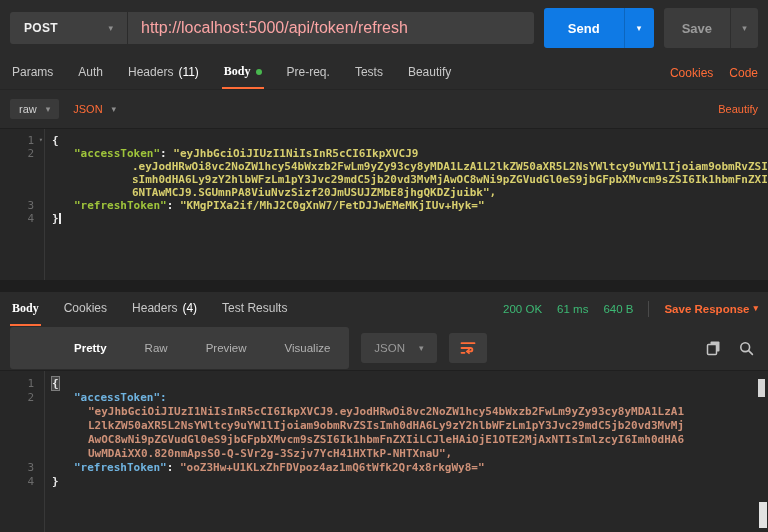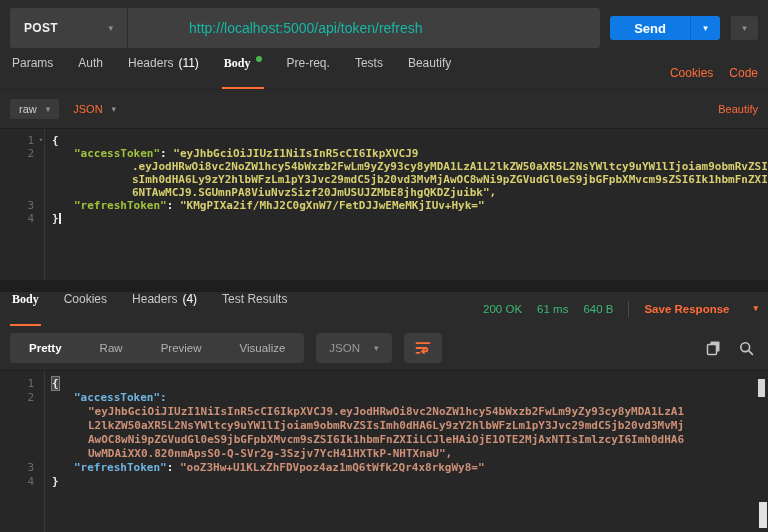--- a/index.html
+++ b/index.html
@@ -4,34 +4,34 @@
 <style>
   * { margin:0; padding:0; box-sizing:border-box; }
   html,body { background:#1e1e1e; }
   .app {
     width:768px; height:532px; overflow:hidden; position:relative;
     background:#2b2b2b; font-family:"Liberation Sans", sans-serif; color:#c8c8c8;
     display:flex; flex-direction:column;
   }
   
   .url-row { display:flex; gap:10px; padding:8px 10px; align-items:center; }
-  .request-field { flex:1; display:flex; background:#3f3f3f; border-radius:3px; height:40px; overflow:hidden;gap:48px; }
+  .request-field { flex:1; display:flex; background:#3f3f3f; border-radius:3px; height:32px; overflow:hidden; }
   .method-select { width:118px; display:flex; align-items:center; justify-content:space-between; padding:0 14px; border-right:1px solid #2b2b2b; cursor:pointer; }
   .method-select .m { color:#f0f0f0; font-weight:bold; font-size:12px; letter-spacing:.3px; }
   .caret { color:#8f8f8f; font-size:9px; }
-  .url-text { flex:1; display:flex; align-items:center; padding:0 13px; color:#14b8a6; font-size:14px; }
-  .btn-group { display:flex; height:24px; border-radius:3px; overflow:hidden; flex-shrink:0; }
+  .url-text { flex:1; display:flex; align-items:center; padding:0 13px; color:#fca5a5; font-size:16px; }
+  .btn-group { display:flex; height:40px; border-radius:3px; overflow:hidden; flex-shrink:0; }
   .send-main { background:#0f7ae5; color:#fff; font-weight:bold; font-size:13px; display:flex; align-items:center; padding:0 24px; cursor:pointer; }
   .send-caret { background:#0f7ae5; border-left:1px solid #0c66bf; width:30px; display:flex; align-items:center; justify-content:center; cursor:pointer; }
   .send-caret .caret { color:#fff; }
   .save-main { background:#3c3c3c; color:#9b9b9b; font-weight:bold; font-size:13px; display:flex; align-items:center; padding:0 18px; cursor:pointer; }
   .save-caret { background:#3c3c3c; border-left:1px solid #2e2e2e; width:28px; display:flex; align-items:center; justify-content:center; cursor:pointer; }
   
   .req-tabs { display:flex; align-items:stretch; height:34px; padding:0 10px; font-size:12px; border-bottom:1px solid #252525; }
-  .tab { display:flex; gap:5px; padding:0 2px; margin-right:21px; border-bottom:2px solid transparent; color:#c8c8c8; cursor:pointer; white-space:nowrap; }
+  .tab { display:flex; align-items:center; gap:5px; padding:0 2px; margin-right:21px; border-bottom:2px solid transparent; color:#c8c8c8; cursor:pointer; white-space:nowrap; }
   .tab.active { color:#fff; font-weight:bold; border-bottom-color:#ff6c37;font-family:Liberation Serif, serif; }
   .count { color:#ffffff; }
   .dot { width:6px; height:6px; border-radius:50%; background:#49b84f; display:inline-block; }
   .spacer { flex:1; }
   .link-orange { color:#ff6c37; font-size:12px; display:flex; align-items:center; margin-left:16px; cursor:pointer; }
   
   .body-toolbar { display:flex; align-items:center; height:38px; padding:0 10px; font-size:11px; }
   .raw-pill { background:#3a3a3a; border-radius:2px; padding:4px 9px; display:flex; align-items:center; gap:9px; color:#d2d2d2; cursor:pointer; }
   .json-dd { display:flex; align-items:center; gap:9px; margin-left:14px; color:#ff6c37; cursor:pointer; }
   .beautify { color:#ff6c37; cursor:pointer; }
@@ -56,25 +56,25 @@
   .s-res { color:#ce9178; }
   .bracket-hl { background:#454545; outline:1px solid #7c7c7c; }
   .text-cursor { display:inline-block; width:2px; height:11px; background:#eaeaea; vertical-align:-2px; }
   
   .section-divider { height:12px; background:#1e1e1e; }
   
   .res-tabs { display:flex; align-items:stretch; height:34px; padding:0 10px; font-size:12px; }
   .res-meta { display:flex; align-items:center; gap:15px; font-size:11.5px; }
   .meta-green { color:#3db974; }
   .meta-div { width:1px; height:16px; background:#4a4a4a; }
-  .save-response { color:#ff6c37; font-weight:bold; display:flex; align-items:flex-start; gap:24px; cursor:pointer; }
+  .save-response { color:#ff6c37; font-weight:bold; display:flex; align-items:flex-start; gap:4px; cursor:pointer; }
   .save-response .caret { color:#ff6c37; }
   
   .res-toolbar { display:flex; align-items:center; height:44px; padding:0 10px; font-size:11.5px; }
-  .seg-group { display:flex; background:#3c3c3c; border-radius:3px; height:30px; overflow:hidden; }
+  .seg-group { display:flex; background:#3c3c3c; border-radius:3px; height:42px; overflow:hidden;padding-left:45px; }
   .seg { display:flex; align-items:center; padding:0 19px; color:#b2b2b2; cursor:pointer; }
   .seg.active { color:#fff; font-weight:bold; }
   .dd-box { display:flex; align-items:center; gap:14px; background:#3c3c3c; border-radius:3px; height:30px; padding:0 13px; margin-left:12px; color:#9a9a9a; cursor:pointer; }
   .icon-btn { display:flex; align-items:center; justify-content:center; background:#3c3c3c; border-radius:3px; height:30px; width:38px; margin-left:12px; cursor:pointer; }
   .right-icons { display:flex; align-items:center; gap:18px; margin-right:4px; }
   .right-icons svg { display:block; cursor:pointer; }
   
   .res-editor { flex:1; padding-top:6px; }
   .v-thumb-top { position:absolute; right:3px; top:8px; width:7px; height:18px; background:#d6d6d6; }
   .v-thumb-bottom { position:absolute; right:1px; bottom:4px; width:8px; height:26px; background:#e2e2e2; }
@@ -92,20 +92,21 @@
       </div>
       <div class="url-text">http://localhost:5000/api/token/refresh</div>
     </div>
     <div class="btn-group">
       <div class="send-main">Send</div>
       <div class="send-caret">
         <span class="caret">▾</span>
       </div>
     </div>
     <div class="btn-group">
+      <div class="save-main">Save</div>
       <div class="save-caret">
         <span class="caret">▾</span>
       </div>
     </div>
   </div>
 
   <div class="req-tabs">
     <div class="tab">
       <span>Params</span>
     </div>

